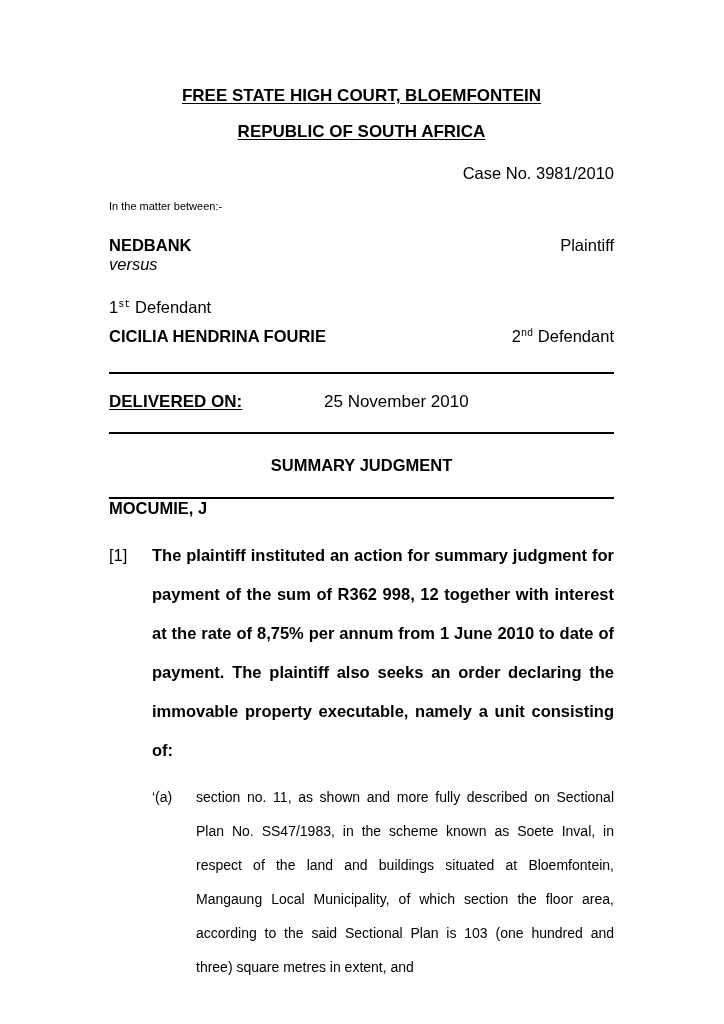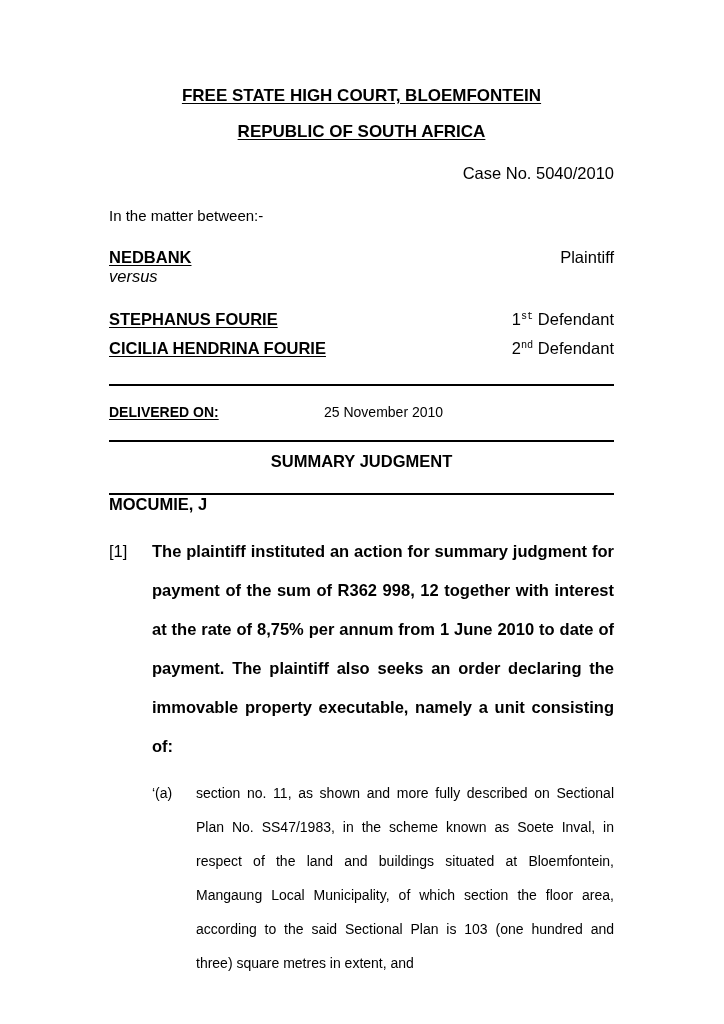--- a/index.html
+++ b/index.html
@@ -42,35 +42,34 @@
 
   
   .case-no {
     text-align: right;
     font-size: 16.5px;
     margin-top: 22px;
   }
 
   
   .matter-intro {
-    font-size: 15px;
-    margin-top: 24px;
+    font-size: 11px;
+    margin-top: 17px;
   }
 
   
   .party-row {
     display: flex;
     justify-content: space-between;
     align-items: baseline;
     font-size: 16.5px;
     margin-top: 24px;
   }
   .party-name {
     font-weight: bold;
-    text-decoration: underline;
     text-underline-offset: 2px;
   }
   .party-role {
     font-weight: normal;
   }
   .party-row.tight {
     margin-top: 10px;
     gap: 20px;
   }
   .versus {
@@ -91,40 +90,40 @@
     margin: 0;
     width: 100%;
   }
   .rule-1 { margin-top: 26px; }
   .rule-2 { margin-top: 20px; }
   .rule-3 { margin-top: 22px; }
 
   
   .delivered {
     display: flex;
-    font-size: 14px;
+    font-size: 17px;
     margin-top: 18px;
   }
   .delivered-label {
     font-weight: bold;
     text-decoration: underline;
     text-underline-offset: 2px;
     width: 215px;
     flex: none;
   }
   .delivered-date {
     font-weight: normal;
   }
 
   
   .judgment-type {
     text-align: center;
     font-weight: bold;
     font-size: 16.5px;
-    margin-top: 10px;
+    margin-top: 22px;
   }
 
   
   .judge {
     font-weight: bold;
     font-size: 16.5px;
   }
 
   
   .para {
@@ -166,33 +165,32 @@
 <body>
 
 <div class="page">
   <div class="content">
 
     <div class="court-heading">
       <div><span class="line">FREE STATE HIGH COURT, BLOEMFONTEIN</span></div>
       <div class="line2"><span class="line">REPUBLIC OF SOUTH AFRICA</span></div>
     </div>
 
-    <div class="case-no">Case No. 5040/2010</div>
+    <div class="case-no">Case No. 3981/2010</div>
 
     <div class="matter-intro">In the matter between:-</div>
 
     <div class="party-row">
       <span class="party-name">NEDBANK</span>
       <span class="party-role">Plaintiff</span>
     </div>
 
     <div class="versus">versus</div>
 
     <div class="party-row">
-      <span class="party-name">STEPHANUS FOURIE</span>
       <span class="party-role"><span>1</span><sup>st</sup> <span>Defendant</span></span>
     </div>
 
     <div class="party-row tight">
       <span class="party-name">CICILIA HENDRINA FOURIE</span>
       <span class="party-role"><span>2</span><sup>nd</sup> <span>Defendant</span></span>
     </div>
 
     <hr class="rule rule-1">
 

